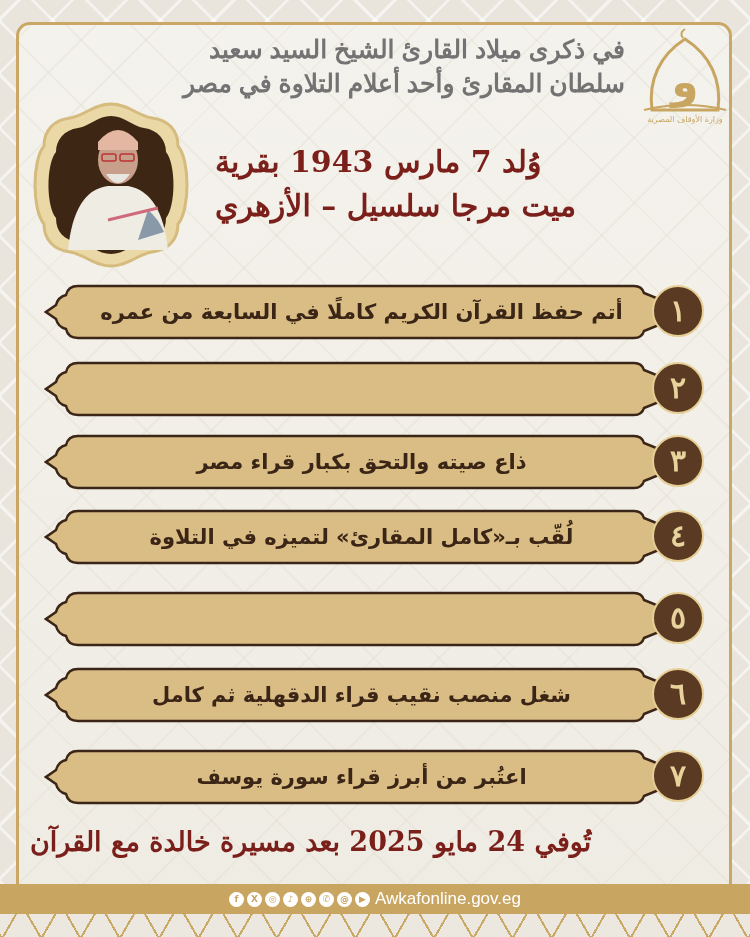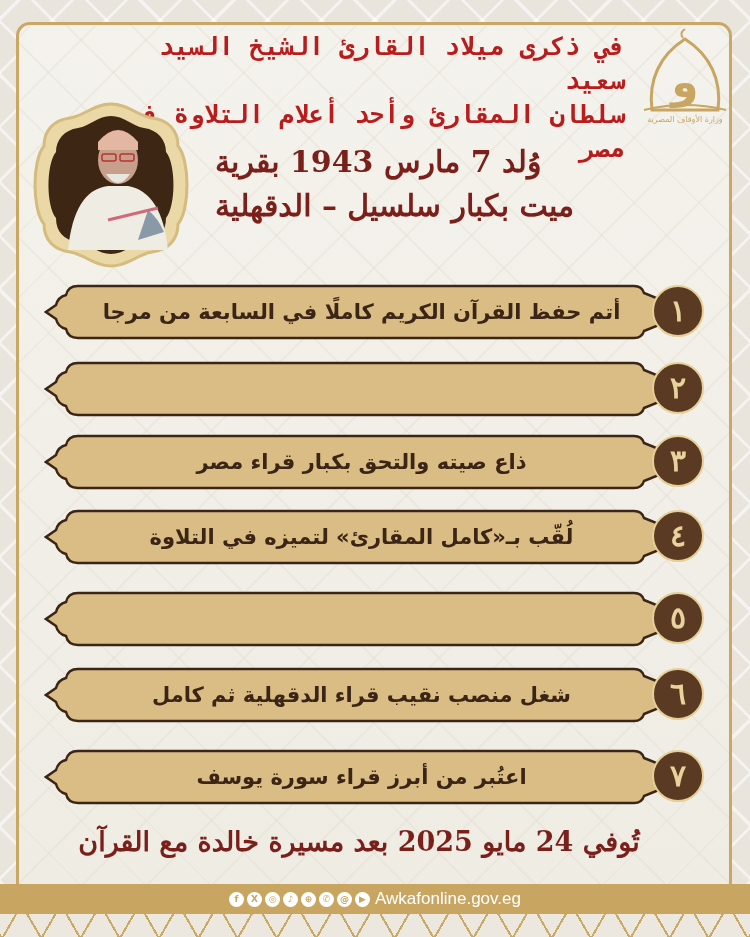--- a/index.html
+++ b/index.html
@@ -16,33 +16,33 @@
       repeating-linear-gradient(-60deg, #c9a963 0 2px, transparent 2px 34px);}
   .frame{position:absolute;left:16px;top:22px;width:716px;height:868px;
     border:3px solid #caa765;border-bottom:none;border-radius:14px 14px 0 0;
     background:linear-gradient(180deg,#f4f2ec 0%,#efece4 100%);box-sizing:border-box;}
   .frame-inner{position:absolute;inset:0;
     background-image:
       repeating-linear-gradient(45deg, rgba(225,220,208,.35) 0 2px, transparent 2px 46px),
       repeating-linear-gradient(-45deg, rgba(225,220,208,.35) 0 2px, transparent 2px 46px);}
   .logo{position:absolute;left:640px;top:25px;width:90px;height:105px;}
   .title{position:absolute;right:125px;top:32px;width:520px;direction:rtl;
-    font-family:Liberation Mono, monospace;font-weight:bold;color:#b91c1c;font-size:25px;line-height:34px;}
+    font-family:Liberation Sans, sans-serif;font-weight:bold;color:#737373;font-size:25px;line-height:34px;}
   .portrait{position:absolute;left:28px;top:100px;width:166px;height:170px;}
   .birth{position:absolute;left:215px;top:140px;width:380px;text-align:left;direction:rtl;
     font-family:"DejaVu Serif",serif;font-weight:bold;color:#7a1f1a;font-size:30px;line-height:44px;}
   .item{position:absolute;left:44px;width:660px;height:58px;}
   .banner{position:absolute;left:0;top:0;width:620px;height:58px;}
   .item-text{position:absolute;left:30px;width:575px;top:0;height:58px;line-height:58px;text-align:center;
     direction:rtl;font-weight:bold;color:#3b2516;font-size:21px;white-space:nowrap;}
   .num{position:absolute;left:608px;top:2px;width:52px;height:52px;border-radius:50%;background:#5b3a24;
     border:2px solid #e6cf95;box-sizing:border-box;color:#e8d39c;font-weight:bold;font-size:30px;
     text-align:center;line-height:48px;font-family:"DejaVu Serif",serif;}
-  .death{position:absolute;left:4px;top:826px;width:710px;text-align:center;direction:rtl;
-    font-family:"DejaVu Serif",serif;font-weight:bold;color:#7a1f1a;font-size:27px;}
+  .death{position:absolute;left:20px;top:826px;width:710px;text-align:left;direction:rtl;
+    font-family:"DejaVu Serif",serif;font-weight:bold;color:#7a1f1a;font-size:27px;padding-left:10px;}
   .footer{position:absolute;left:0;top:884px;width:750px;height:30px;background:#c8a662;
     display:flex;align-items:center;justify-content:center;gap:3px;}
   .soc{width:15px;height:15px;border-radius:50%;background:#fff;color:#c8a662;font-size:9px;
     text-align:center;line-height:15px;font-weight:bold;}
   .url{color:#fff;font-size:17px;margin-left:2px;font-family:"Liberation Sans",sans-serif;}
 </style>
 </head>
 <body>
 
 <div class="pattern"></div>
@@ -77,28 +77,28 @@
     <rect x="92" y="54" width="14" height="7" rx="2" fill="none" stroke="#b33" stroke-width="1.5"></rect>
     <path d="M78 74 Q90 92 102 74" fill="#e8e6e0"></path>
     <path d="M40 150 Q46 90 80 86 L100 86 Q134 92 140 150Z" fill="#efece4"></path>
     <path d="M120 110 Q130 118 136 132 L110 140Z" fill="#8a99a8"></path>
     <path d="M80 120 L130 108" stroke="#d06a7a" stroke-width="3"></path>
   </svg>
 </div>
 
 <div class="birth">
   <div>وُلد 7 مارس 1943 بقرية</div>
-  <div>ميت بكبار سلسيل – الدقهلية</div>
+  <div>ميت مرجا سلسيل – الأزهري</div>
 </div>
 
 <div class="item" style="top:283px">
   <svg class="banner" viewBox="0 0 620 58">
       <path d="M34 3 L590 3 Q598 3 600 10 L620 18 L620 40 L600 48 Q598 55 590 55 L34 55 Q24 55 22 46 Q14 44 12 36 L2 29 L12 22 Q14 14 22 12 Q24 3 34 3Z" fill="#d9bd84" stroke="#3b2516" stroke-width="2.5"></path>
     </svg>
-  <div class="item-text">أتم حفظ القرآن الكريم كاملًا في السابعة من مرجا</div>
+  <div class="item-text">أتم حفظ القرآن الكريم كاملًا في السابعة من عمره</div>
   <div class="num">١</div>
 </div>
 <div class="item" style="top:360px">
   <svg class="banner" viewBox="0 0 620 58">
       <path d="M34 3 L590 3 Q598 3 600 10 L620 18 L620 40 L600 48 Q598 55 590 55 L34 55 Q24 55 22 46 Q14 44 12 36 L2 29 L12 22 Q14 14 22 12 Q24 3 34 3Z" fill="#d9bd84" stroke="#3b2516" stroke-width="2.5"></path>
     </svg>
   <div class="num">٢</div>
 </div>
 <div class="item" style="top:433px">
   <svg class="banner" viewBox="0 0 620 58">

